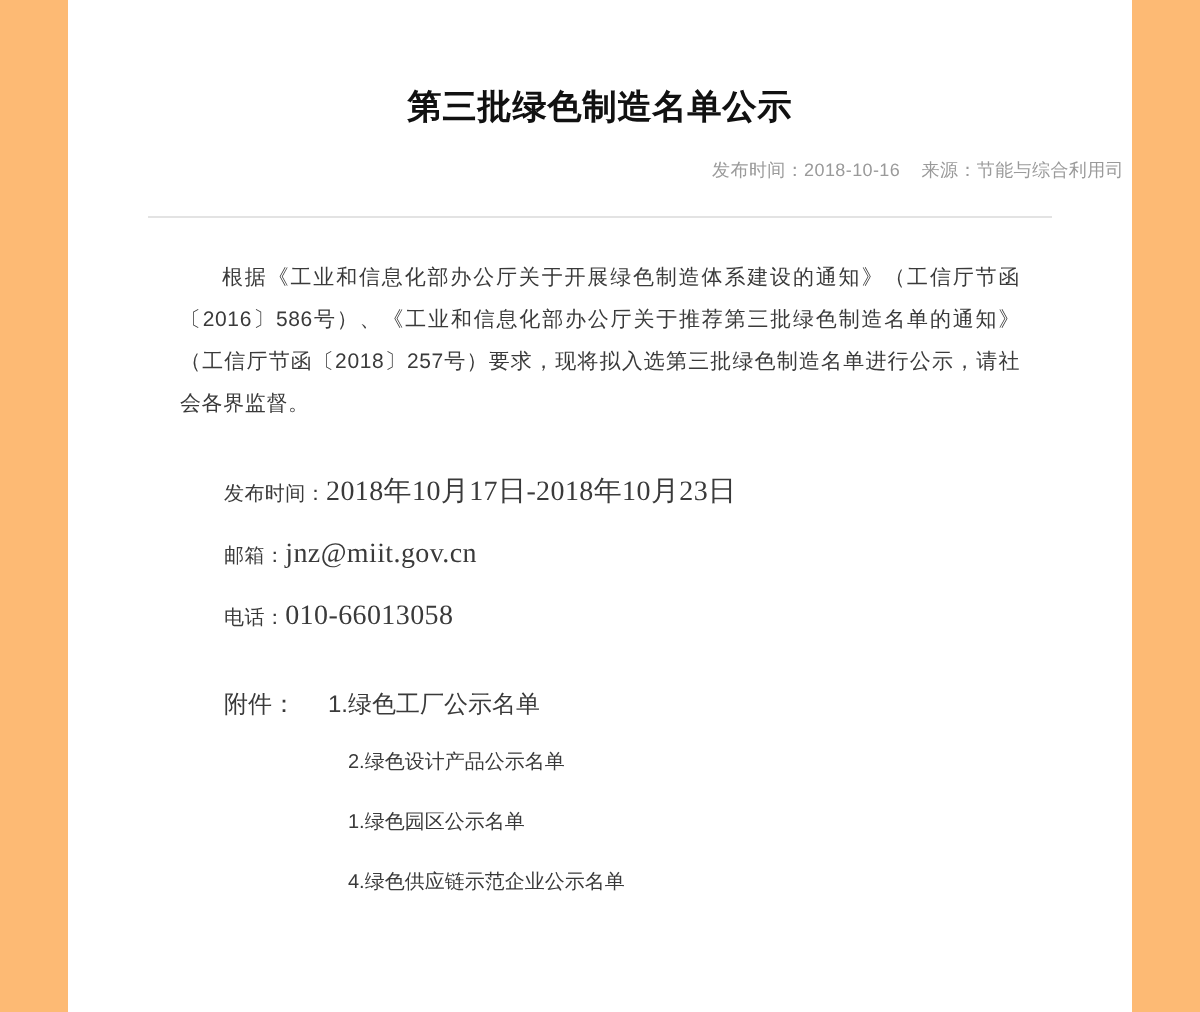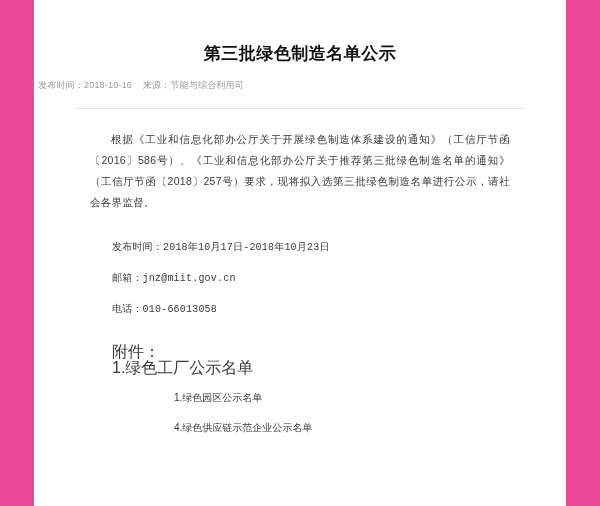--- a/index.html
+++ b/index.html
@@ -10,21 +10,21 @@
     width: 600px;
     height: 506px;
     background: #f0f0f0;
     font-family: "Liberation Sans", sans-serif;
     color: #333;
     overflow: hidden;
   }
   .page {
     width: 600px;
     height: 506px;
-    background: #ec4899;
+    background: #fdba74;
     box-sizing: border-box;
     position: relative;
   }
   .article {
     margin: 0 auto;
     width: 532px;
     background: #ffffff;
     min-height: 506px;
     box-sizing: border-box;
     padding: 18px 0 0 0;
@@ -33,21 +33,21 @@
   .title {
     text-align: center;
     font-size: 17px;
     font-weight: bold;
     color: #111;
     letter-spacing: 0.5px;
     padding: 12px 40px 0 40px;
     line-height: 26px;
   }
   .meta {
-    text-align: left;
+    text-align: right;
     font-size: 9px;
     color: #9a9a9a;
     letter-spacing: 0.2px;
   }
   .meta span { margin: 0 4px; }
   .divider {
     width: 452px;
     height: 1px;
     background: #e3e3e3;
     margin: 16px auto 0 auto;
@@ -68,33 +68,32 @@
     margin-top: 26px;
     padding-left: 22px;
   }
   .info-line {
     margin-bottom: 14px;
     font-size: 10px;
     letter-spacing: 0.2px;
     line-height: 16px;
   }
   .info-line .val-mono {
-    font-family: Liberation Mono, monospace;
-    font-size: 10px;
+    font-family: Liberation Serif, serif;
+    font-size: 14px;
   }
   .attach-block {
     margin-top: 26px;
     padding-left: 22px;
   }
   .attach-head {
     display: flex;
-    font-size: 16px;
+    font-size: 12px;
     line-height: 16px;
     margin-bottom: 14px;
-    flex-direction: column;
   }
   .attach-head .lbl { margin-right: 16px; }
   .attach-item {
     font-size: 10px;
     line-height: 16px;
     margin-bottom: 14px;
     padding-left: 62px;
   }
 </style>
 </head>
@@ -126,19 +125,20 @@
         <div class="info-line">
           <span>电话：</span><span class="val-mono">010-66013058</span>
         </div>
       </div>
 
       <div class="attach-block">
         <div class="attach-head">
           <span class="lbl">附件：</span>
           <span>1.绿色工厂公示名单</span>
         </div>
+        <div class="attach-item">2.绿色设计产品公示名单</div>
         <div class="attach-item">1.绿色园区公示名单</div>
         <div class="attach-item">4.绿色供应链示范企业公示名单</div>
       </div>
 
     </div>
   </div>
 </div>
 
 </body></html>

